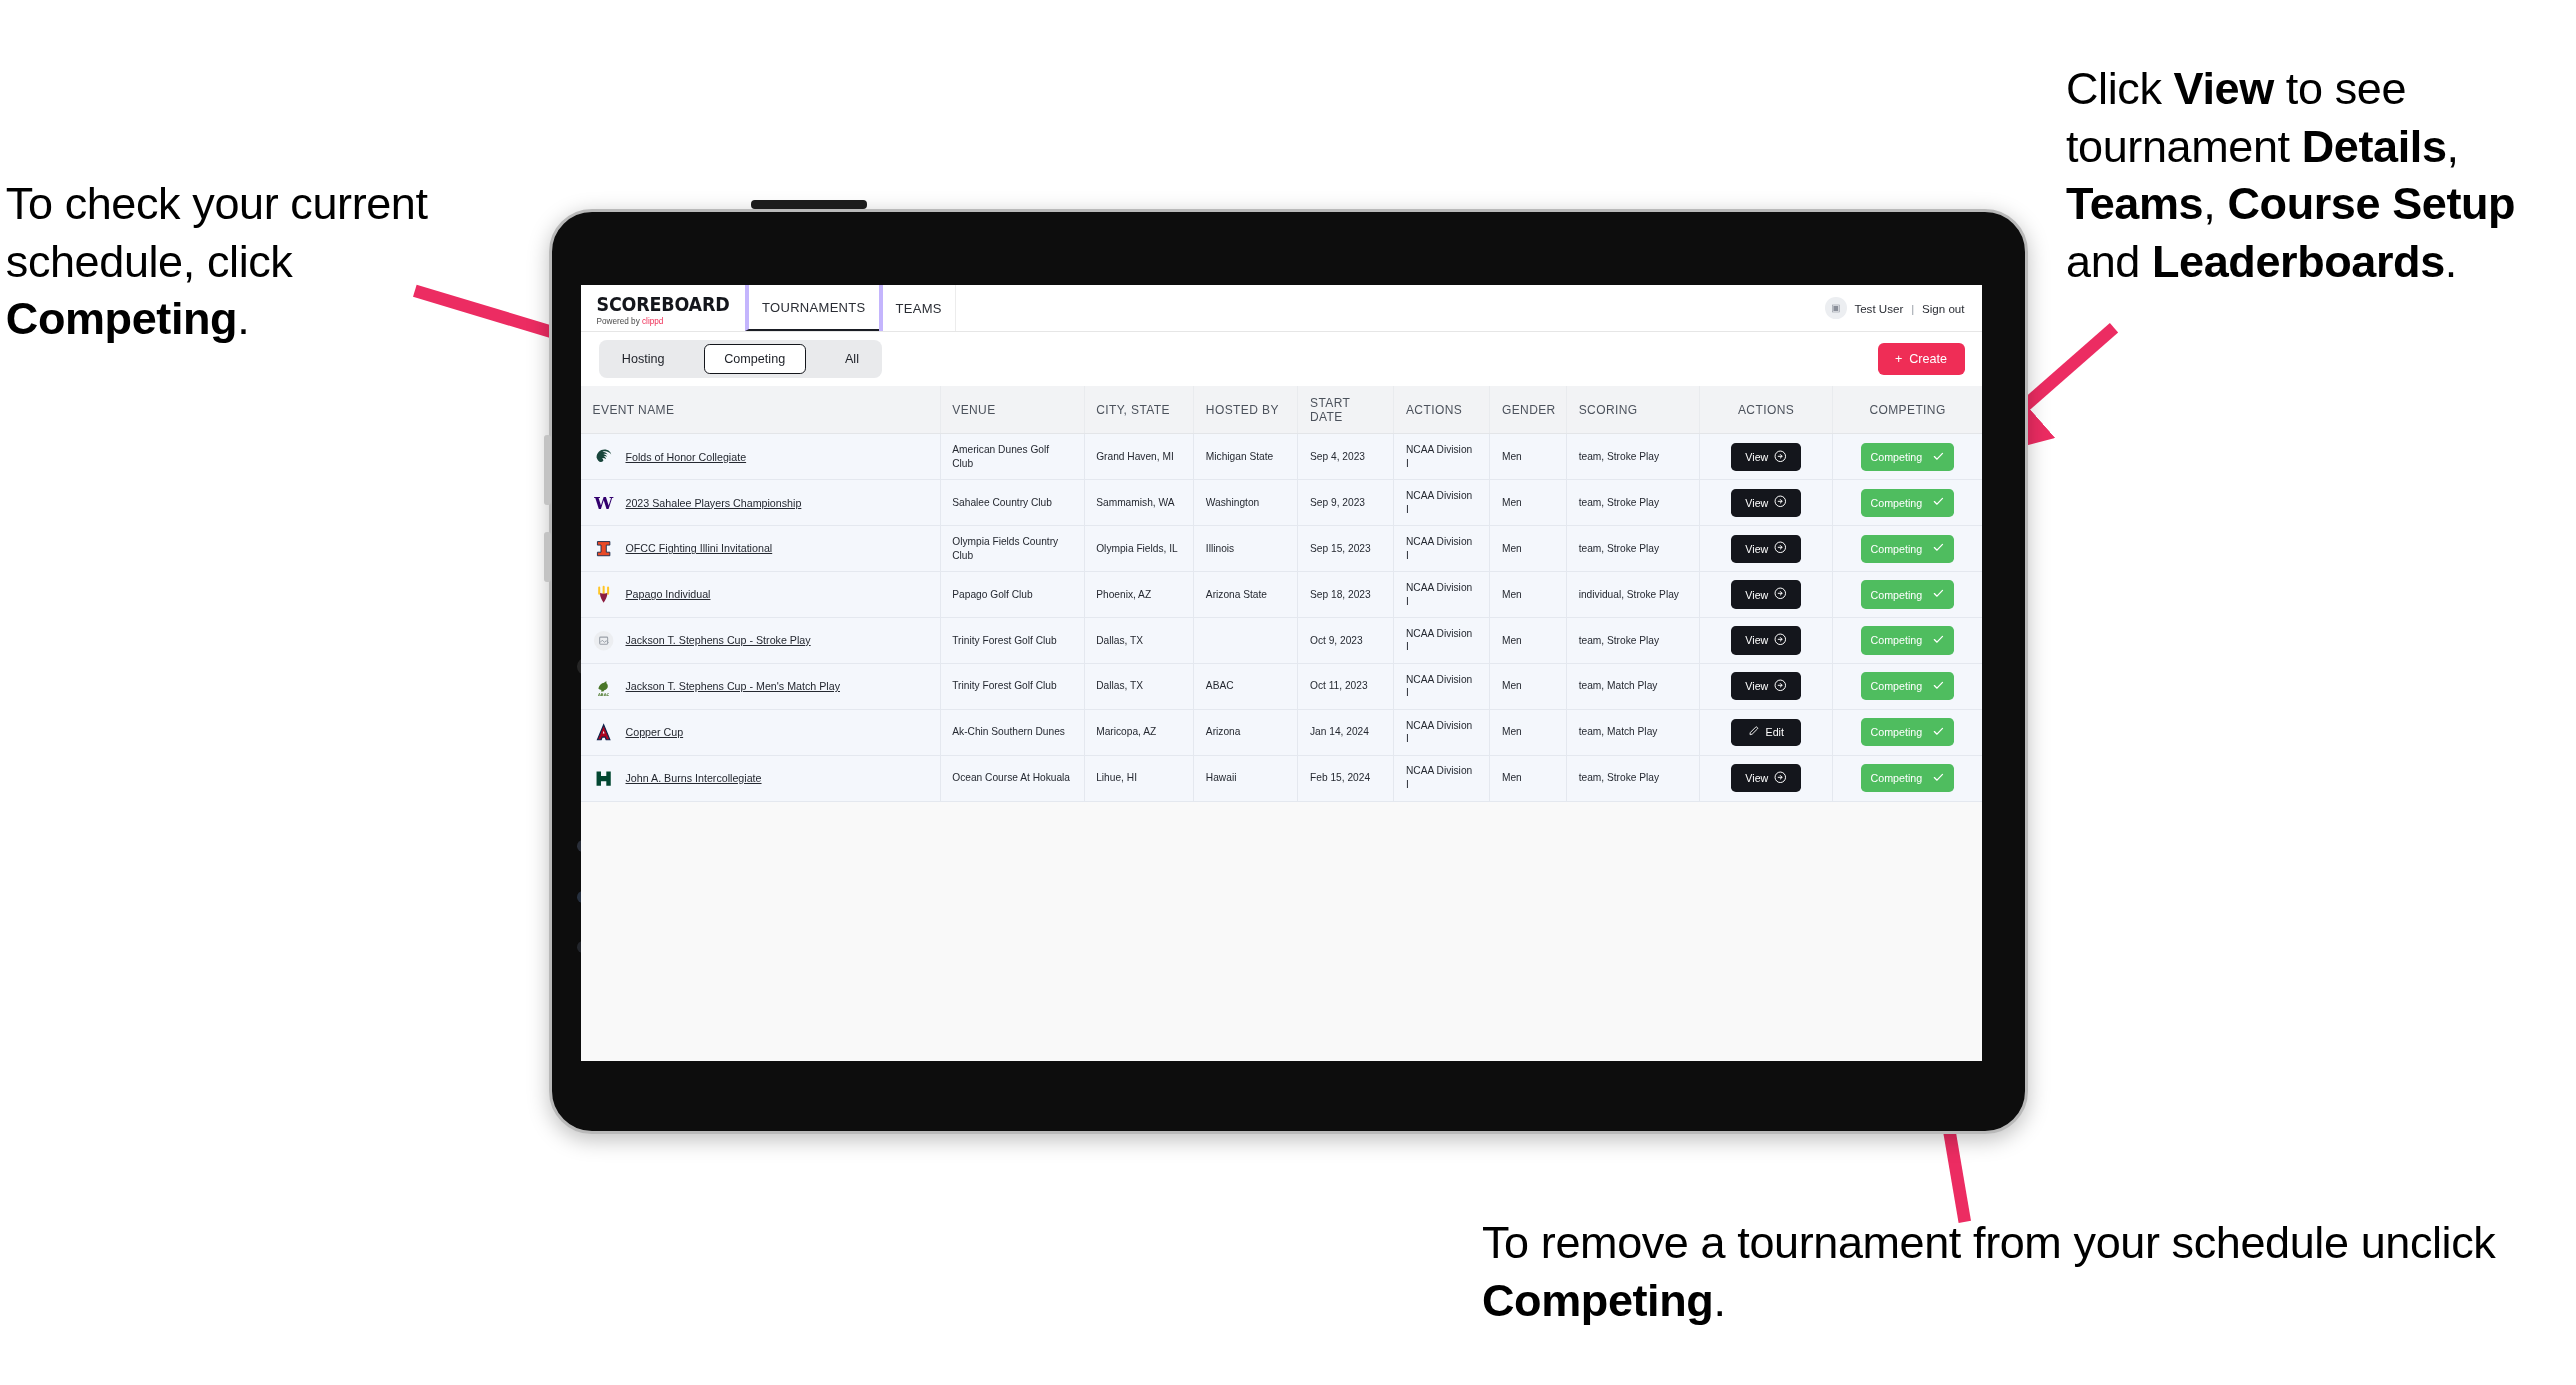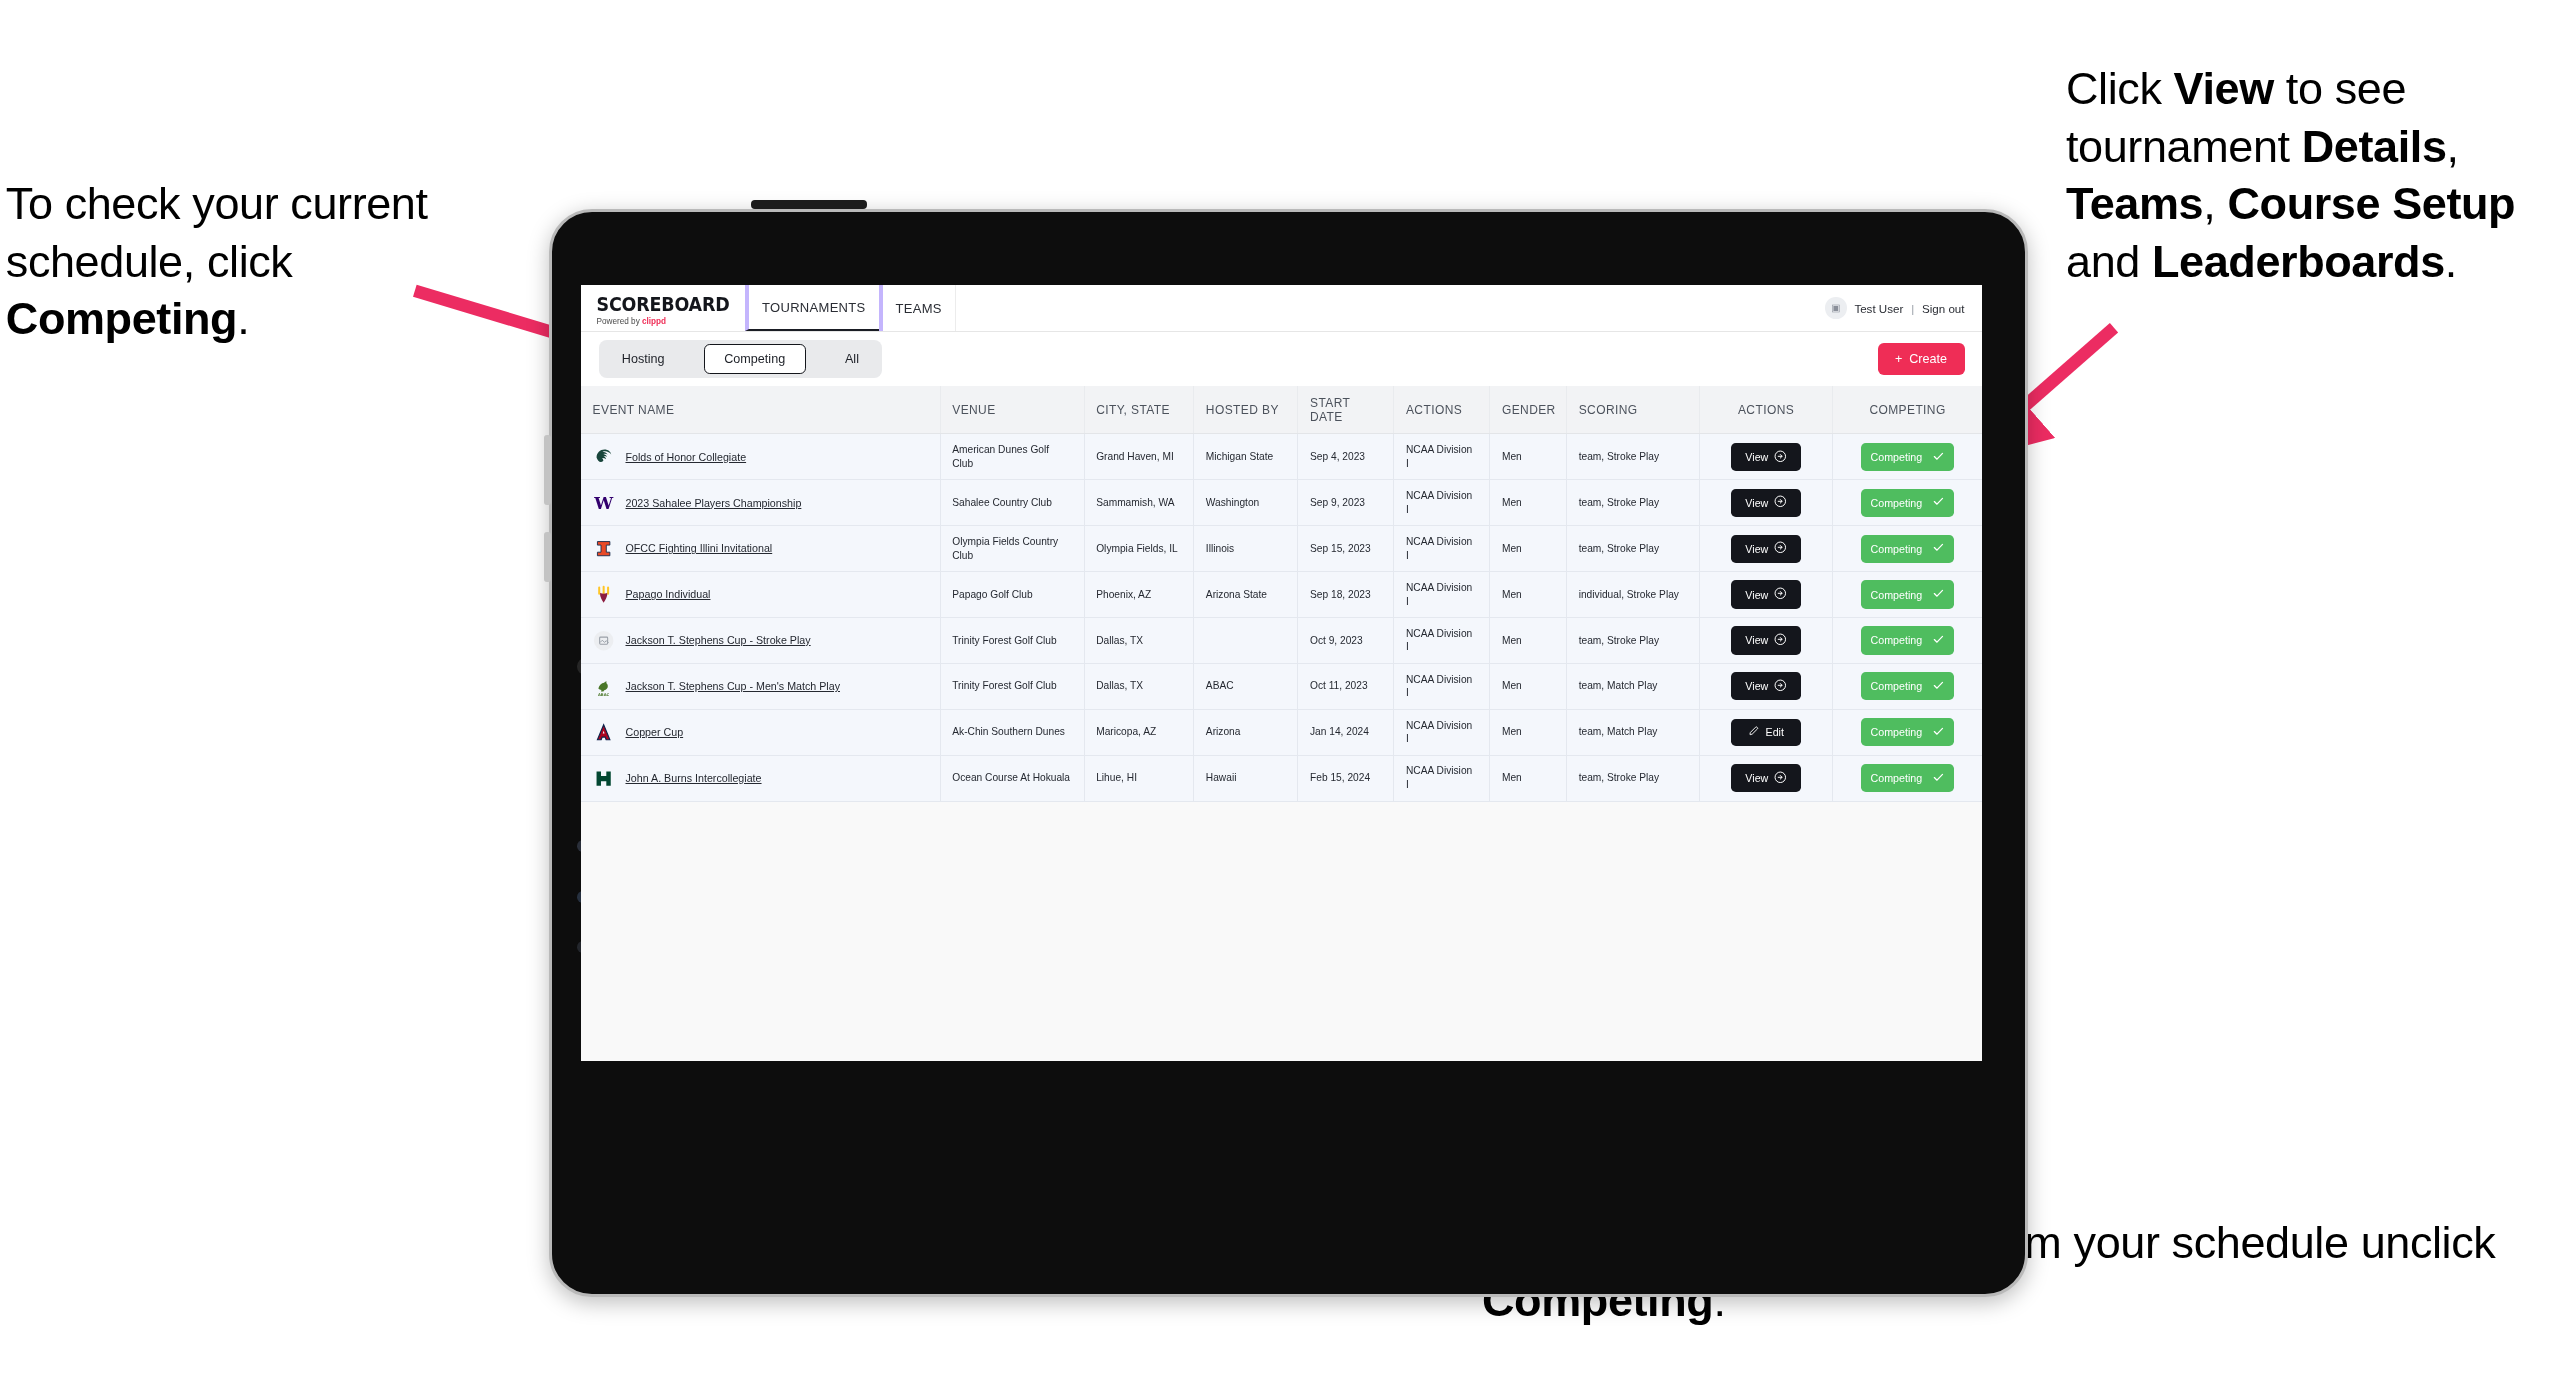--- a/index.html
+++ b/index.html
@@ -23,21 +23,21 @@
   #annot-left  { left: 5.8px;  top: 175px;  width: 456px; }
   #annot-right { left: 2066px; top: 60px;  width: 524px; }
   #annot-bottom{ left: 1482px; top: 1214px; width: 1047px; }
 
   .arrow { position: absolute; }
 
   
   #tablet {
     position: absolute;
     left: 549px; top: 209px;
-    width: 1479px; height: 1088px;
+    width: 1479px; height: 925px;
     background: #0d0d0d;
     border-radius: 43px;
     border: 3.9px solid #b9b9b9;
     box-shadow: 0 5.8px 21.3px rgba(0,0,0,.25);
   }
   #cam-dot { position:absolute; left:25px; top:446px; width:16.5px; height:16.5px;
              border-radius:50%; background:#262626; }
   #cam-dot2 { position:absolute; left:30px; top:497px; width:7.8px; height:7.8px;
              border-radius:50%; background:#1b1b1b; }
   #btn-top { position:absolute; left:199px; top:-11.6px; width:116px; height:8.7px;
@@ -67,21 +67,21 @@
     display: flex; align-items: stretch;
     border-bottom: 1px solid #e6e6e6;
   }
   .brand { padding: 3.9px 15.5px 0 15.5px; display:flex; flex-direction:column; justify-content:center; }
   .brand-name {
     font-size: 17.5px; font-weight: 800; letter-spacing: -0.2px;
     color: #14161c; font-family: "DejaVu Sans", sans-serif;
     transform: scaleY(1.12); transform-origin: left center;
   }
   .brand-sub { font-size: 8.2px; color: #4a4a4a; margin-top: 3.9px; }
-  .brand-sub i { color: #ef2d56; font-style: normal; font-weight: 700; }
+  .brand-sub i { color: #ef2d56; font-style: normal; font-weight: 400; }
 
   .navtabs { display: flex; align-items: stretch; }
   .navtab {
     padding: 0 13px; display:flex; align-items:center;
     font-size: 13px; color: #2a2d34; letter-spacing: 0.3px;
     border-left: 4px solid #c4b5fd; cursor: pointer;
   }
   .navtab:last-of-type { border-right: 1px solid #ececec; }
   .navtab.active { border-bottom: 2.9px solid #1a1d24; font-weight:400; }
 

